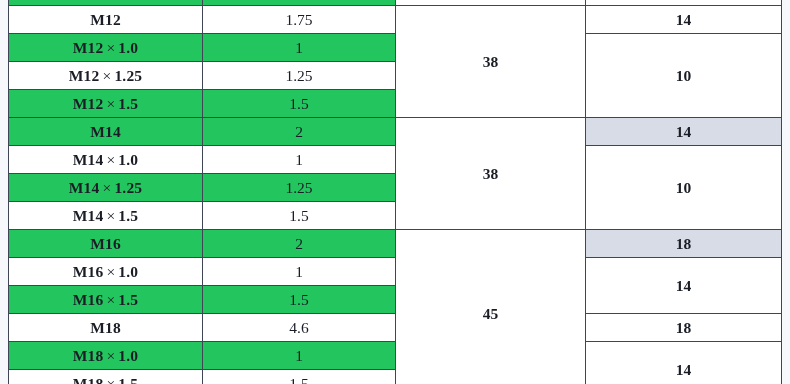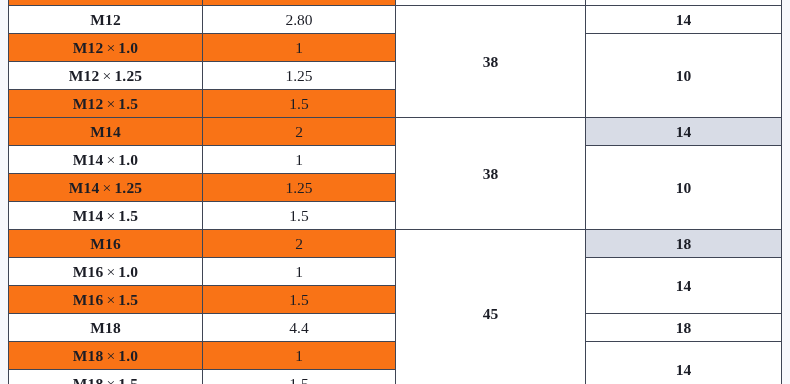--- a/index.html
+++ b/index.html
@@ -53,21 +53,21 @@
     background: #ffffff;
     white-space: nowrap;
   }
 
   
   col.c1 { width: 194px; }
   col.c2 { width: 193px; }
   col.c3 { width: 190px; }
   col.c4 { width: 196px; }
 
-  tr.shaded > td.tint { background: #f97316; }
+  tr.shaded > td.tint { background: #22c55e; }
 
   td.desig { font-weight: bold; letter-spacing: .2px; }
   td.merged { font-weight: bold; }
 
   .times { padding: 0 3px; font-weight: normal; }
 </style>
 </head>
 <body>
 
 <div id="sheet">
@@ -81,21 +81,21 @@
       </colgroup>
       <tbody>
           <tr class="shaded">
             <td class="tint desig">&nbsp;</td>
             <td class="tint">&nbsp;</td>
             <td>&nbsp;</td>
             <td>&nbsp;</td>
           </tr>
           <tr>
             <td class="tint desig">M12</td>
-            <td class="tint">2.80</td>
+            <td class="tint">1.75</td>
             <td class="merged" rowspan="4">38</td>
             <td class="merged" rowspan="1">14</td>
           </tr>
           <tr class="shaded">
             <td class="tint desig">M12<span class="times">×</span>1.0</td>
             <td class="tint">1</td>
             <td class="merged" rowspan="3">10</td>
           </tr>
           <tr>
             <td class="tint desig">M12<span class="times">×</span>1.25</td>
@@ -134,21 +134,21 @@
             <td class="tint desig">M16<span class="times">×</span>1.0</td>
             <td class="tint">1</td>
             <td class="merged" rowspan="2">14</td>
           </tr>
           <tr class="shaded">
             <td class="tint desig">M16<span class="times">×</span>1.5</td>
             <td class="tint">1.5</td>
           </tr>
           <tr>
             <td class="tint desig">M18</td>
-            <td class="tint">4.4</td>
+            <td class="tint">4.6</td>
             <td class="merged" rowspan="1">18</td>
           </tr>
           <tr class="shaded">
             <td class="tint desig">M18<span class="times">×</span>1.0</td>
             <td class="tint">1</td>
             <td class="merged" rowspan="2">14</td>
           </tr>
           <tr>
             <td class="tint desig">M18<span class="times">×</span>1.5</td>
             <td class="tint">1.5</td>

